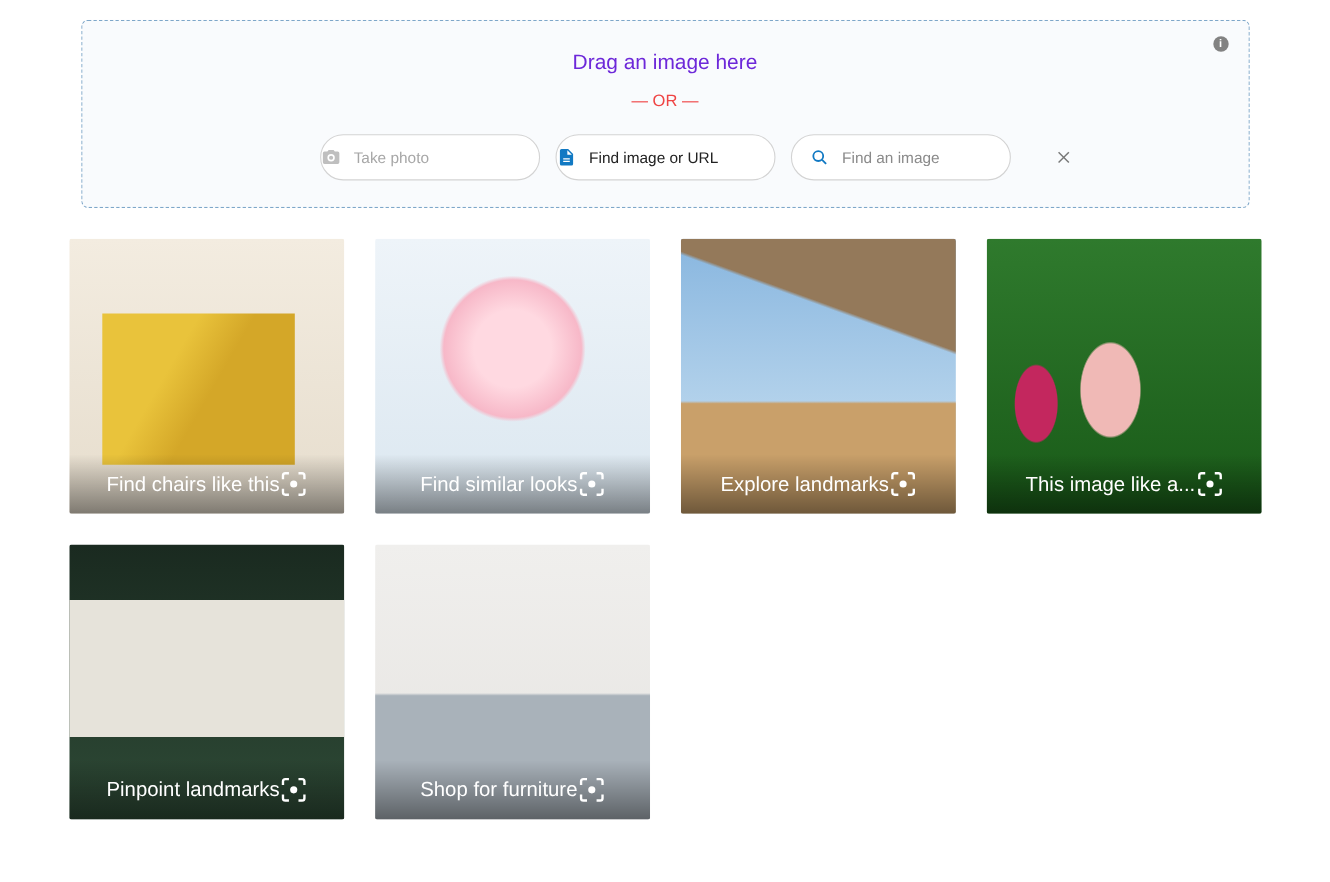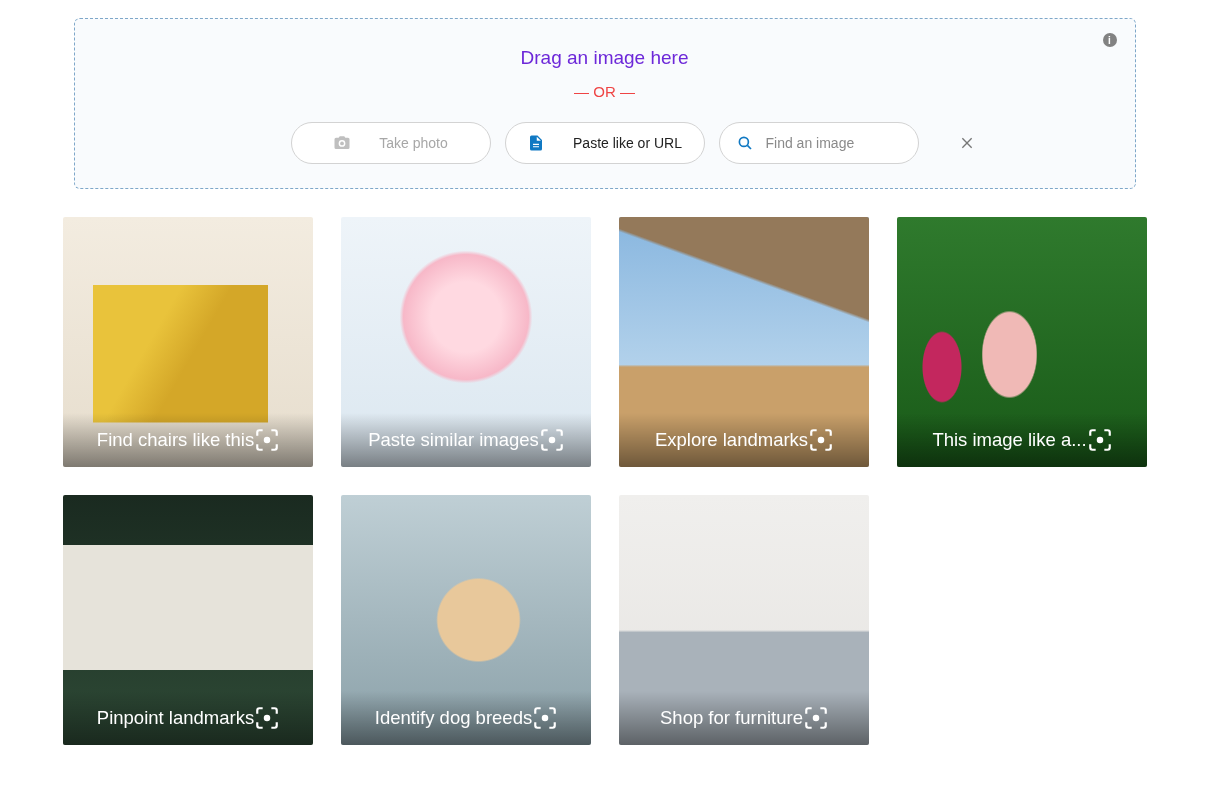--- a/index.html
+++ b/index.html
@@ -26,22 +26,22 @@
     border-radius: 50%;
     background: #828282;
     display: flex; align-items: center; justify-content: center;
     color: #fff; font-size: 10px; font-weight: bold;
     font-family: Arial, sans-serif;
   }
   .drop-text { font-size: 19px; color: #6d28d9; margin-bottom: 14px; }
   .or-text { font-size: 15px; color: #ef4444; margin-bottom: 22px; }
   .action-row { display: flex; justify-content: center; gap: 14px; }
   .pill {
-    display: flex; align-items: center; justify-content: center;
-    gap: 28px;
+    display: flex; align-items: center; 
+    gap: 12px;
     width: 200px; height: 42px;
     border: 1px solid #d3d3d3;
     border-radius: 21px;
     background: #fff;
     font-size: 14px;
     color: #222;
     cursor: pointer;
   }
   .pill.disabled { color: #a7a7a7; }
   .pill .icon { display: inline-flex; width: 18px; height: 18px; }
@@ -133,21 +133,21 @@
       </span>
       <span>Take photo</span>
     </div>
 
     <div class="pill">
       <span class="icon">
         <svg viewBox="0 0 24 24" fill="#1179c3">
             <path d="M14 2H6a2 2 0 0 0-2 2v16a2 2 0 0 0 2 2h12a2 2 0 0 0 2-2V8l-6-6zM13 9V3.5L18.5 9H13zM8 13h8v1.6H8V13zm0 3.2h8v1.6H8v-1.6z"></path>
           </svg>
       </span>
-      <span>Paste like or URL</span>
+      <span>Find image or URL</span>
     </div>
 
 
     <div class="pill search-pill">
       <span class="icon">
         <svg viewBox="0 0 24 24" fill="none" stroke="#1179c3" stroke-width="2.2">
             <circle cx="10.5" cy="10.5" r="6"></circle>
             <line x1="15.2" y1="15.2" x2="20" y2="20"></line>
           </svg>
       </span>
@@ -174,21 +174,21 @@
             <circle cx="12" cy="12" r="3" fill="#fff" stroke="none"></circle>
           </svg>
       </span>
     </div>
   </div>
 
 
   <div class="card">
     <div class="thumb t-flower"></div>
     <div class="overlay">
-      <span class="caption">Paste similar images</span>
+      <span class="caption">Find similar looks</span>
       <span class="lens-icon">
         <svg viewBox="0 0 24 24" fill="none" stroke="#fff" stroke-width="2">
             <path d="M3 8V5a2 2 0 0 1 2-2h3M21 8V5a2 2 0 0 0-2-2h-3M3 16v3a2 2 0 0 0 2 2h3M21 16v3a2 2 0 0 1-2 2h-3"></path>
             <circle cx="12" cy="12" r="3" fill="#fff" stroke="none"></circle>
           </svg>
       </span>
     </div>
   </div>
 
   <div class="card">
@@ -223,32 +223,20 @@
       <span class="caption">Pinpoint landmarks</span>
       <span class="lens-icon">
         <svg viewBox="0 0 24 24" fill="none" stroke="#fff" stroke-width="2">
             <path d="M3 8V5a2 2 0 0 1 2-2h3M21 8V5a2 2 0 0 0-2-2h-3M3 16v3a2 2 0 0 0 2 2h3M21 16v3a2 2 0 0 1-2 2h-3"></path>
             <circle cx="12" cy="12" r="3" fill="#fff" stroke="none"></circle>
           </svg>
       </span>
     </div>
   </div>
 
-  <div class="card">
-    <div class="thumb t-puppy"></div>
-    <div class="overlay">
-      <span class="caption">Identify dog breeds</span>
-      <span class="lens-icon">
-        <svg viewBox="0 0 24 24" fill="none" stroke="#fff" stroke-width="2">
-            <path d="M3 8V5a2 2 0 0 1 2-2h3M21 8V5a2 2 0 0 0-2-2h-3M3 16v3a2 2 0 0 0 2 2h3M21 16v3a2 2 0 0 1-2 2h-3"></path>
-            <circle cx="12" cy="12" r="3" fill="#fff" stroke="none"></circle>
-          </svg>
-      </span>
-    </div>
-  </div>
 
   <div class="card">
     <div class="thumb t-sofa"></div>
     <div class="overlay">
       <span class="caption">Shop for furniture</span>
       <span class="lens-icon">
         <svg viewBox="0 0 24 24" fill="none" stroke="#fff" stroke-width="2">
             <path d="M3 8V5a2 2 0 0 1 2-2h3M21 8V5a2 2 0 0 0-2-2h-3M3 16v3a2 2 0 0 0 2 2h3M21 16v3a2 2 0 0 1-2 2h-3"></path>
             <circle cx="12" cy="12" r="3" fill="#fff" stroke="none"></circle>
           </svg>

